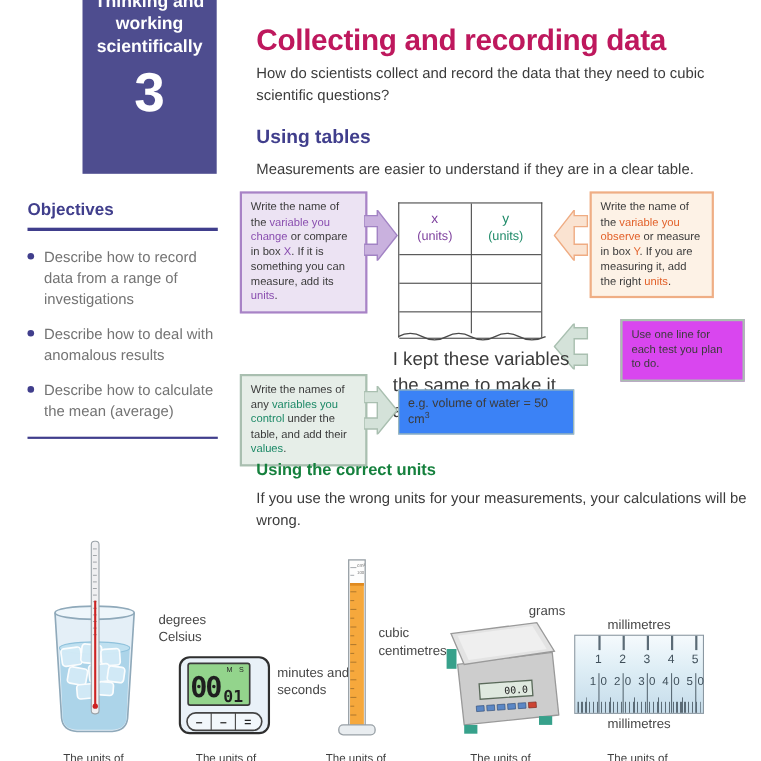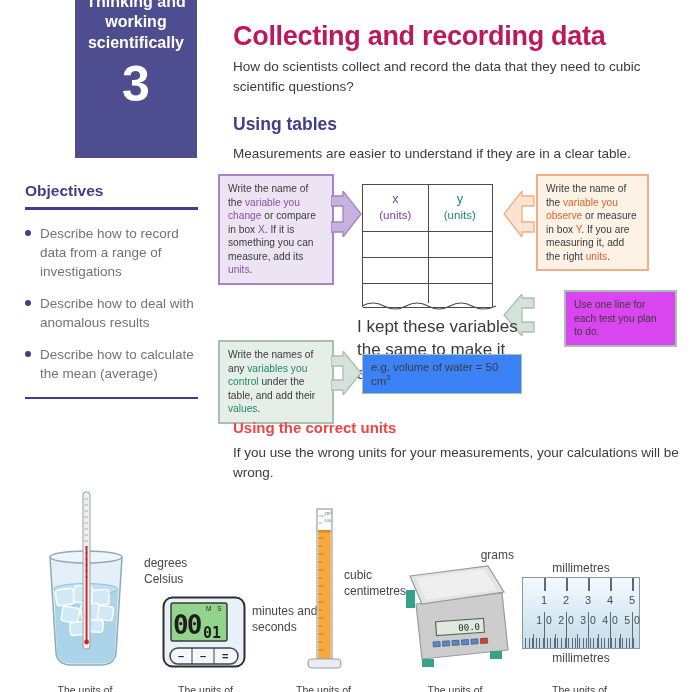--- a/index.html
+++ b/index.html
@@ -20,21 +20,21 @@
   .obj-item{display:flex;gap:9px;margin-bottom:13px;font-size:13.5px;line-height:1.42;color:#737373;}
   .obj-dot{flex:0 0 auto;width:6px;height:6px;border-radius:50%;background:#403e8c;margin-top:6px;}
   .obj-rule-bottom{margin-top:6px;}
 
   
   .page-title{left:233px;top:5px;font-size:27px;font-weight:bold;color:#be185d;letter-spacing:-0.3px;margin-top:16px;}
   .intro{left:233px;top:57px;width:445px;font-size:13.5px;line-height:1.5;}
   .h2{font-size:17.5px;font-weight:bold;color:#403e8c;}
   .h2-tables{left:233px;top:114px;}
   .p-tables{left:233px;top:146px;width:445px;font-size:13.5px;}
-  .h3-units{left:233px;top:419px;font-size:15px;font-weight:bold;color:#ef4444;}
+  .h3-units{left:233px;top:419px;font-size:15px;font-weight:bold;color:#15803d;}
   .p-units{left:233px;top:443px;width:448px;font-size:13.5px;line-height:1.5;}
 
   
   .callout{box-sizing:border-box;padding:6px 8px;font-size:10.2px;line-height:1.33;color:#3b3b3b;}
   .co-purple{left:218px;top:174px;width:116px;background:#ece3f3;border:2px solid #a883c6;}
   .co-orange{left:536px;top:174px;width:113px;background:#fdf2e6;border:2px solid #efae85;}
   .co-green1{left:536px;top:290px;width:113px;background:#d946ef;border:2px solid #a9bfb0;margin-left:28px;}
   .co-green2{left:218px;top:340px;width:116px;background:#e6eee8;border:2px solid #a9bfb0;}
   .acc-purple{color:#8a4fb0;}
   .acc-orange{color:#e2622b;}

